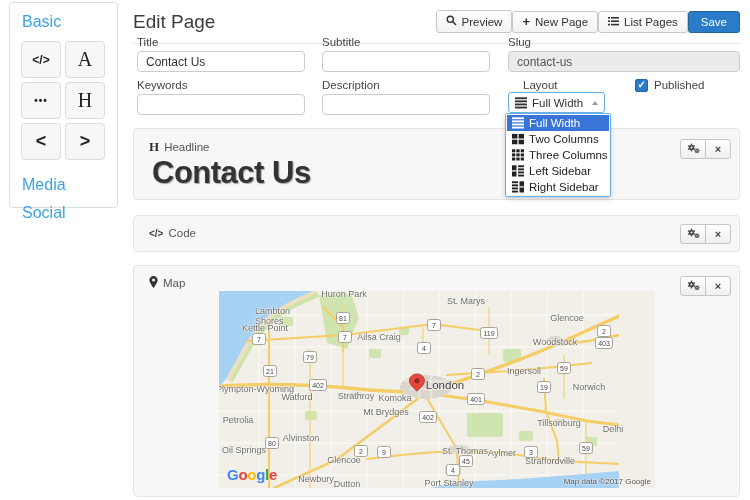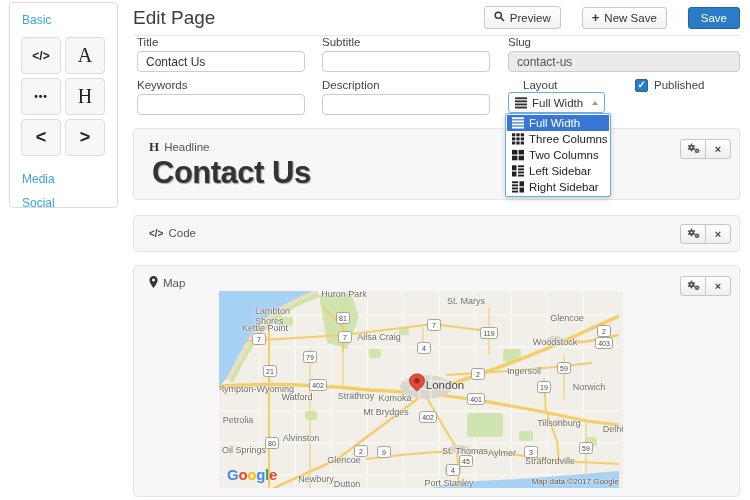--- a/index.html
+++ b/index.html
@@ -5,35 +5,35 @@
   :root{
     --accent:#39a3e4; --save:#2a7cc9; --highlight:#3875d7; --focus:#66afe9;
   }
   *{box-sizing:border-box; margin:0; padding:0;}
   html,body{width:750px;height:500px;}
   body{position:relative; background:#fff; font-family:"Liberation Sans",sans-serif; color:#333; overflow:hidden;}
 
   
   .sidebar{position:absolute; left:9px; top:2px; width:109px; height:206px;
     background:#fff; border:1px solid #ddd; border-radius:4px; padding:10px 0 0 12px;}
-  .side-link{display:block; color:var(--accent); font-size:12px; text-decoration:none; cursor:pointer;}
+  .side-link{display:block; color:var(--accent); font-size:16px; text-decoration:none; cursor:pointer;}
   .tool-grid{display:grid; grid-template-columns:40px 40px; gap:4px; margin:10px 0 0 -1px;}
   .tool{width:40px;height:37px; background:#f7f7f7; border:1px solid #ddd; border-radius:4px;
     display:flex; align-items:center; justify-content:center; color:#222; cursor:pointer;}
   .g-code{font-size:12px; font-weight:bold;}
   .g-text,.g-headline{font-family:"Liberation Serif",serif; font-size:20px;}
   .g-more{font-size:10px; font-weight:bold; letter-spacing:1px;}
   .g-chevron-left,.g-chevron-right{font-size:18px; font-weight:bold;}
   .side-media{margin-top:16px;} .side-social{margin-top:10px;}
 
   
   .main{position:absolute; left:133px; top:0; width:607px; height:500px;}
-  .hdr{display:flex; align-items:center; height:36px; border-bottom:1px solid #e7e7e7;}
+  .hdr{display:flex; align-items:center; height:44px; border-bottom:1px solid #e7e7e7;}
   .page-title{font-size:19px; color:#3c3c3c; font-weight:500;}
-  .hdr-btns{margin-left:auto; display:flex; gap:21px; align-items:center;}
+  .hdr-btns{margin-left:auto; display:flex; gap:0; align-items:center;}
   .btn{display:flex; gap:5px; align-items:center; font-size:11.5px; color:#333;
     background:linear-gradient(#fefefe,#f3f3f3); border:1px solid #c9c9c9; border-radius:3px;
     padding:4px 9px; cursor:pointer; font-family:"Liberation Sans",sans-serif;}
   .btn-save{background:var(--save); border-color:#24659f; color:#fff; padding:4px 12px;}
   .plus-glyph{font-weight:bold; font-size:13px; line-height:8px;}
 
   
   .flabel{position:absolute; font-size:11.5px; color:#444;}
   .finput{position:absolute; height:21px; width:168px; border:1px solid #ccc; border-radius:4px;
     font-size:12px; padding:2px 8px; color:#333; font-family:"Liberation Sans",sans-serif; background:#fff;}
@@ -65,21 +65,21 @@
   .block-actions{position:absolute; right:8px; top:10px; display:flex;}
   .block-btn{width:26px; height:20px; background:linear-gradient(#fefefe,#efefef); border:1px solid #c6c6c6;
     display:flex; align-items:center; justify-content:center; cursor:pointer; font-size:11px; color:#444;}
   .block-btn:first-child{border-radius:3px 0 0 3px;}
   .block-btn:last-child{border-radius:0 3px 3px 0; margin-left:-1px; font-weight:bold;}
   .headline-text{position:absolute; left:18px; top:26px; font-size:31px; font-weight:bold; color:#333;
     letter-spacing:-0.5px; text-shadow:1px 1px 1px rgba(0,0,0,.35);}
   .code-label{top:11px;}
 
   
-  .map-wrap{position:absolute; left:85px; top:25px; width:404px; height:197px; overflow:hidden; background:#f2efe8; cursor:grab;}
+  .map-wrap{position:absolute; left:85px; top:25px; width:436px; height:197px; overflow:hidden; background:#f2efe8; cursor:grab;}
   .map-svg{position:absolute; left:0; top:0;}
   .town{position:absolute; transform:translate(-50%,-50%); font-size:9px; color:#6d6a64; white-space:nowrap;
     text-shadow:0 0 2px #fff,0 0 2px #fff,0 0 1px #fff; line-height:1.1;}
   .town.lg{font-size:11.5px; color:#3a3a3a;}
   .town.wrap{white-space:normal; }
   .shield{position:absolute; transform:translate(-50%,-50%); width:14px; height:12px; background:#fdfdfd;
     border:1px solid #a8a298; border-radius:2.5px; font-size:7px; color:#4a4a4a;
     display:flex; align-items:center; justify-content:center;}
   .shield.wide{width:18px;}
   .glogo{position:absolute; left:8px; bottom:5px; font-size:15px; font-weight:bold; letter-spacing:-0.3px; cursor:pointer;}
@@ -110,21 +110,32 @@
     <div class="hdr-btns">
       <button class="btn">
         <span><svg width="11" height="11" viewBox="0 0 11 11">
               <circle cx="4.3" cy="4.3" r="3.1" fill="none" stroke="#333" stroke-width="1.4"></circle>
               <line x1="6.8" y1="6.8" x2="10" y2="10" stroke="#333" stroke-width="1.6"></line>
             </svg></span>
         <span>Preview</span>
       </button>
       <button class="btn">
         <span class="plus-glyph">+</span>
-        <span>New Save</span>
+        <span>New Page</span>
+      </button>
+      <button class="btn">
+        <span><svg width="11" height="9" viewBox="0 0 11 9" fill="#333">
+              <rect y="0" width="2" height="1.6"></rect>
+              <rect x="3" y="0" width="8" height="1.6"></rect>
+              <rect y="3.4" width="2" height="1.6"></rect>
+              <rect x="3" y="3.4" width="8" height="1.6"></rect>
+              <rect y="6.8" width="2" height="1.6"></rect>
+              <rect x="3" y="6.8" width="8" height="1.6"></rect>
+            </svg></span>
+        <span>List Pages</span>
       </button>
       <button class="btn btn-save">Save</button>
     </div>
   </div>
 
   <label class="flabel" style="left:4px;top:36px">Title</label>
   <input class="finput" style="left: 4px; top: 51px;" value="Contact Us">
   <label class="flabel" style="left:189px;top:36px">Subtitle</label>
   <input class="finput" style="left: 189px; top: 51px;" value="">
   <label class="flabel" style="left:375px;top:36px">Slug</label>
@@ -156,43 +167,43 @@
             <rect x="0" y="3.1" width="12" height="1.9" fill="#fff"></rect>
             <rect x="0" y="6.2" width="12" height="1.9" fill="#fff"></rect>
             <rect x="0" y="9.3" width="12" height="1.9" fill="#fff"></rect>
           </svg>
         </span>
         <span>Full Width</span>
       </div>
       <div class="opt">
         <span class="opt-ic">
           <svg width="12" height="12" viewBox="0 0 12 11.4">
+            <rect x="0" y="0.6" width="5.4" height="4.6" fill="#222"></rect>
+            <rect x="6.6" y="0.6" width="5.4" height="4.6" fill="#222"></rect>
+            <rect x="0" y="6.4" width="5.4" height="4.6" fill="#222"></rect>
+            <rect x="6.6" y="6.4" width="5.4" height="4.6" fill="#222"></rect>
+          </svg>
+        </span>
+        <span>Two Columns</span>
+      </div>
+      <div class="opt">
+        <span class="opt-ic">
+          <svg width="12" height="12" viewBox="0 0 12 11.4">
             <rect x="0" y="0" width="3.3" height="3" fill="#222"></rect>
             <rect x="4.35" y="0" width="3.3" height="3" fill="#222"></rect>
             <rect x="8.7" y="0" width="3.3" height="3" fill="#222"></rect>
             <rect x="0" y="4.1" width="3.3" height="3" fill="#222"></rect>
             <rect x="4.35" y="4.1" width="3.3" height="3" fill="#222"></rect>
             <rect x="8.7" y="4.1" width="3.3" height="3" fill="#222"></rect>
             <rect x="0" y="8.2" width="3.3" height="3" fill="#222"></rect>
             <rect x="4.35" y="8.2" width="3.3" height="3" fill="#222"></rect>
             <rect x="8.7" y="8.2" width="3.3" height="3" fill="#222"></rect>
           </svg>
         </span>
         <span>Three Columns</span>
-      </div>
-      <div class="opt">
-        <span class="opt-ic">
-          <svg width="12" height="12" viewBox="0 0 12 11.4">
-            <rect x="0" y="0.6" width="5.4" height="4.6" fill="#222"></rect>
-            <rect x="6.6" y="0.6" width="5.4" height="4.6" fill="#222"></rect>
-            <rect x="0" y="6.4" width="5.4" height="4.6" fill="#222"></rect>
-            <rect x="6.6" y="6.4" width="5.4" height="4.6" fill="#222"></rect>
-          </svg>
-        </span>
-        <span>Two Columns</span>
       </div>
       <div class="opt">
         <span class="opt-ic">
           <svg width="12" height="12" viewBox="0 0 12 11.4">
             <rect x="0" y="0" width="4.5" height="5" fill="#222"></rect>
             <rect x="0" y="6.2" width="4.5" height="5" fill="#222"></rect>
             <rect x="6" y="0" width="6" height="1.9" fill="#222"></rect>
             <rect x="6" y="3.1" width="6" height="1.9" fill="#222"></rect>
             <rect x="6" y="6.2" width="6" height="1.9" fill="#222"></rect>
             <rect x="6" y="9.3" width="6" height="1.9" fill="#222"></rect>

